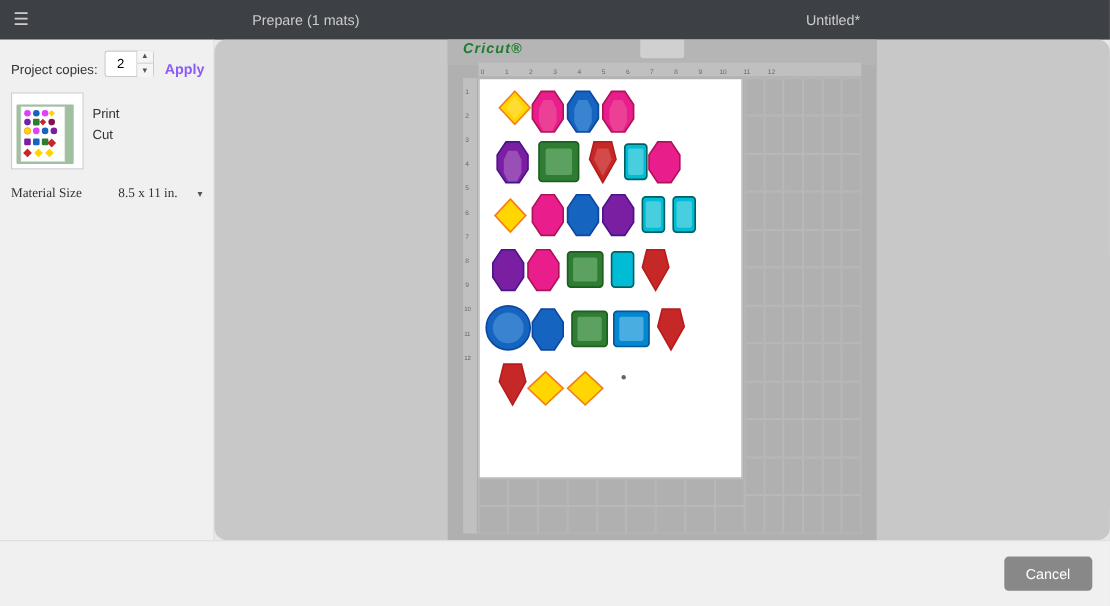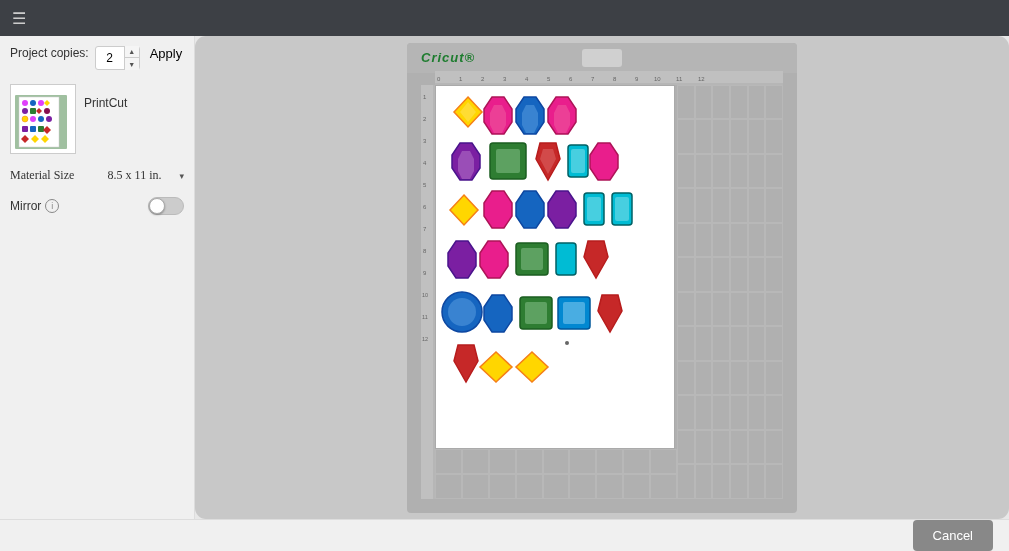--- a/index.html
+++ b/index.html
@@ -40,21 +40,21 @@
       background: #f0f0f0;
       border-right: 1px solid #ddd;
       display: flex;
       flex-direction: column;
       flex-shrink: 0;
       padding: 10px;
     }
 
     .project-copies-row {
       display: flex;
-      align-items: flex-start;
+      align-items: flex-end;
       gap: 6px;
       margin-bottom: 14px;
     }
     .project-copies-label {
       font-size: 12px;
       color: #333;
       white-space: nowrap;
     }
     .copies-input-wrapper {
       display: flex;
@@ -90,23 +90,23 @@
       color: #555;
       line-height: 1;
       padding: 0;
     }
     .spinner-btn:first-child {
       border-bottom: 1px solid #ccc;
     }
     .apply-btn {
       background: transparent;
       border: none;
-      color: #000000;
+      color: #8b5cf6;
       font-size: 13px;
-      font-weight: 400;
+      font-weight: 700;
       cursor: pointer;
       padding: 0 4px;
     }
 
     .mat-preview {
       display: flex;
       align-items: flex-start;
       gap: 8px;
       margin-bottom: 14px;
     }
@@ -120,21 +120,21 @@
       display: flex;
       align-items: center;
       justify-content: center;
     }
     .mat-thumbnail svg {
       width: 60px;
       height: 64px;
     }
     .mat-labels {
       display: flex;
-      flex-direction: row;
+      flex-direction: column;
       justify-content: space-between;
       padding-top: 10px;
     }
     .mat-label {
       font-size: 12px;
       color: #333;
       line-height: 1.6;
     }
 
     .material-size-row {
@@ -283,21 +283,21 @@
       display: grid;
       grid-template-columns: repeat(6, 1fr);
       grid-template-rows: repeat(12, 1fr);
     }
     .grid-cell {
       border: 0.5px solid #b8b8b8;
     }
 
     
     .footer {
-      height: 32px;
+      height: 60px;
       background: #f0f0f0;
       border-top: 1px solid #ddd;
       display: flex;
       align-items: center;
       justify-content: flex-end;
       padding: 0 16px;
       gap: 10px;
       flex-shrink: 0;
     }
     .cancel-btn {
@@ -318,20 +318,22 @@
       font-size: 13px;
       font-weight: 500;
       cursor: pointer;
     }
   </style>
 </head>
 <body>
 
 <div class="header">
   <span class="header-menu-icon">☰</span>
+  <span class="header-title">Prepare (1 mats)</span>
+  <span style="flex:1; text-align:center; color:#ccc; font-size:13px;">Untitled*</span>
 </div>
 
 <div class="main-layout">
 
   <div class="left-panel">
 
     <div class="project-copies-row">
       <span class="project-copies-label">Project copies:</span>
       <div class="copies-input-wrapper">
         <input class="copies-input" type="text" value="2" style="">
@@ -377,29 +379,20 @@
     </div>
 
     <div class="material-size-row">
       <span class="material-size-label">Material Size</span>
       <div class="material-size-value">
         <span>8.5 x 11 in.</span>
         <span class="chevron-down">▾</span>
       </div>
     </div>
 
-    <div class="mirror-row">
-      <div class="mirror-label">
-        <span>Mirror</span>
-        <span class="info-icon">i</span>
-      </div>
-      <div class="toggle-switch">
-        <div class="toggle-knob"></div>
-      </div>
-    </div>
 
   </div>
 
   <div class="canvas-area">
 
     <div class="mat-outer">
 
       <div class="mat-top-bar">
         <span class="cricut-logo">Cricut®</span>
         <div class="mat-grip"></div>

